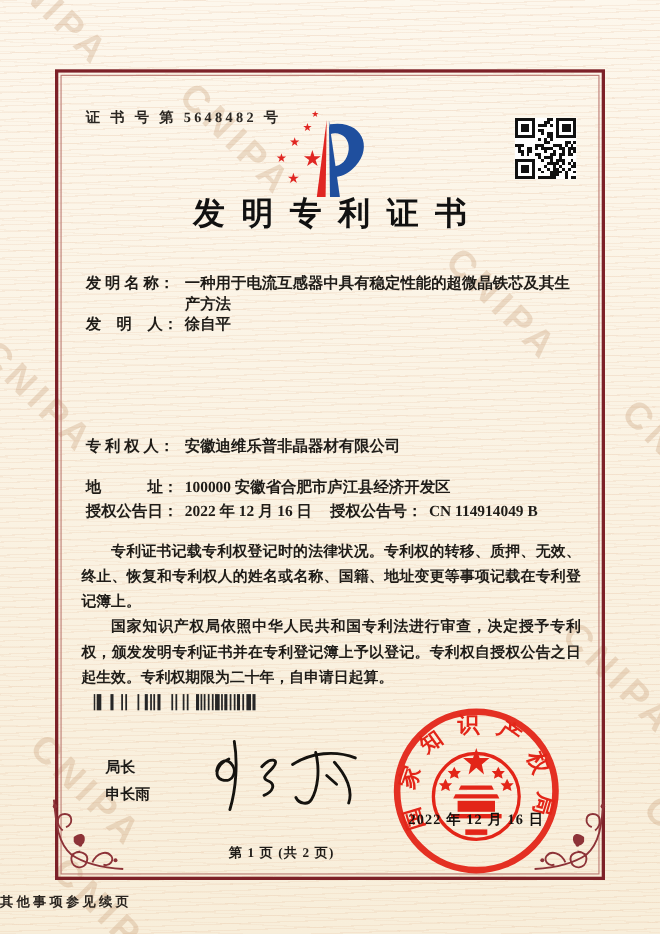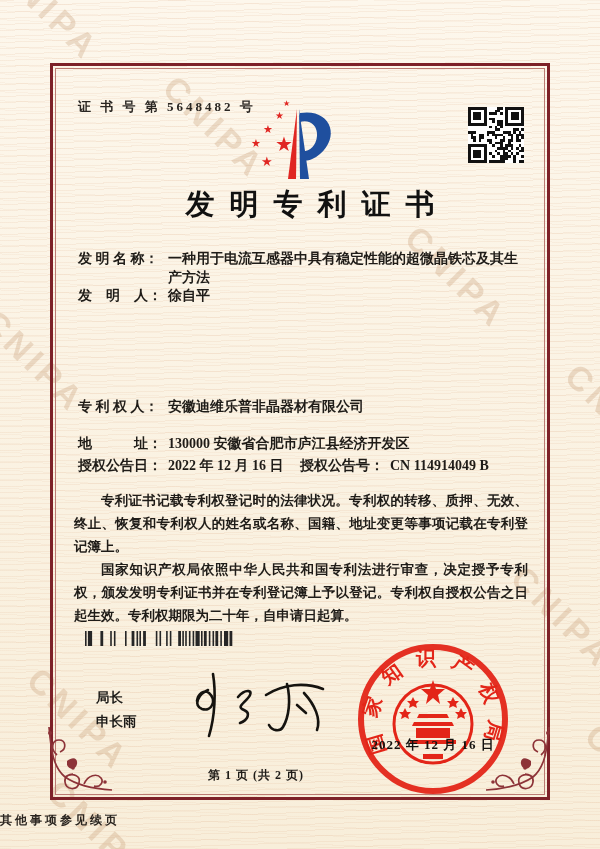--- a/index.html
+++ b/index.html
@@ -14,21 +14,21 @@
   .wm{
     position:absolute;font-family:"Liberation Sans","DejaVu Sans",sans-serif;
     font-weight:bold;font-size:34px;letter-spacing:5px;color:rgba(196,152,114,0.30);
     transform:rotate(45deg);white-space:nowrap;user-select:none;
   }
   .frame{position:absolute;left:50px;top:63px;width:494px;height:731px;border:3px solid #7d2128;}
   .frame .inner{position:absolute;inset:2px;border:1px solid #bb7a72;}
   .certno{position:absolute;left:78px;top:98px;font-size:13px;font-weight:600;letter-spacing:3px;color:#2a2622;}
   .logo{position:absolute;left:247px;top:96px;width:94px;height:86px;}
   .qr{position:absolute;left:468px;top:107px;width:56px;height:56px;background:#fff;}
-  .title{position:absolute;left:50px;top:175px;width:500px;margin:10px;text-align:center;
+  .title{position:absolute;left:50px;top:175px;width:500px;margin:0;text-align:center;
     font-size:29px;font-weight:700;letter-spacing:15px;text-indent:15px;color:#111;}
   .frow{position:absolute;left:78px;width:452px;display:flex;font-size:14px;font-weight:600;line-height:19px;}
   .flabel{display:inline-block;width:88px;flex:0 0 88px;white-space:pre;}
   .fvalue{margin-left:2px;}
   .fvalue.w1{width:132px;flex:0 0 132px;}
   .paras{position:absolute;left:74px;top:489px;width:454px;font-size:13.5px;line-height:23px;font-weight:600;}
   .paras p{margin:0;text-indent:2em;text-align:justify;}
   .barcode{position:absolute;left:85px;top:631px;}
   .signer{position:absolute;left:86px;top:686px;font-family:"Liberation Sans","DejaVu Sans",sans-serif;
     font-weight:700;font-size:13.5px;line-height:24px;color:#1c1a17;margin-left:10px;}
@@ -212,21 +212,21 @@
   <div class="frow" style="top:249px">
     <span class="flabel">发 明 名 称：</span>
     <span class="fvalue">一种用于电流互感器中具有稳定性能的超微晶铁芯及其生产方法</span>
   </div>
   <div class="frow" style="top:397px">
     <span class="flabel">专 利 权 人：</span>
     <span class="fvalue">安徽迪维乐普非晶器材有限公司</span>
   </div>
   <div class="frow" style="top:434px">
     <span class="flabel">地　　　址：</span>
-    <span class="fvalue">130000 安徽省合肥市庐江县经济开发区</span>
+    <span class="fvalue">100000 安徽省合肥市庐江县经济开发区</span>
   </div>
   <div class="frow" style="top:456px">
     <span class="flabel">授权公告日：</span>
     <span class="fvalue w1">2022 年 12 月 16 日</span>
     <span class="flabel">授权公告号：</span>
     <span class="fvalue">CN 114914049 B</span>
   </div>
 
   <div class="paras">
     <p>专利证书记载专利权登记时的法律状况。专利权的转移、质押、无效、终止、恢复和专利权人的姓名或名称、国籍、地址变更等事项记载在专利登记簿上。</p>

